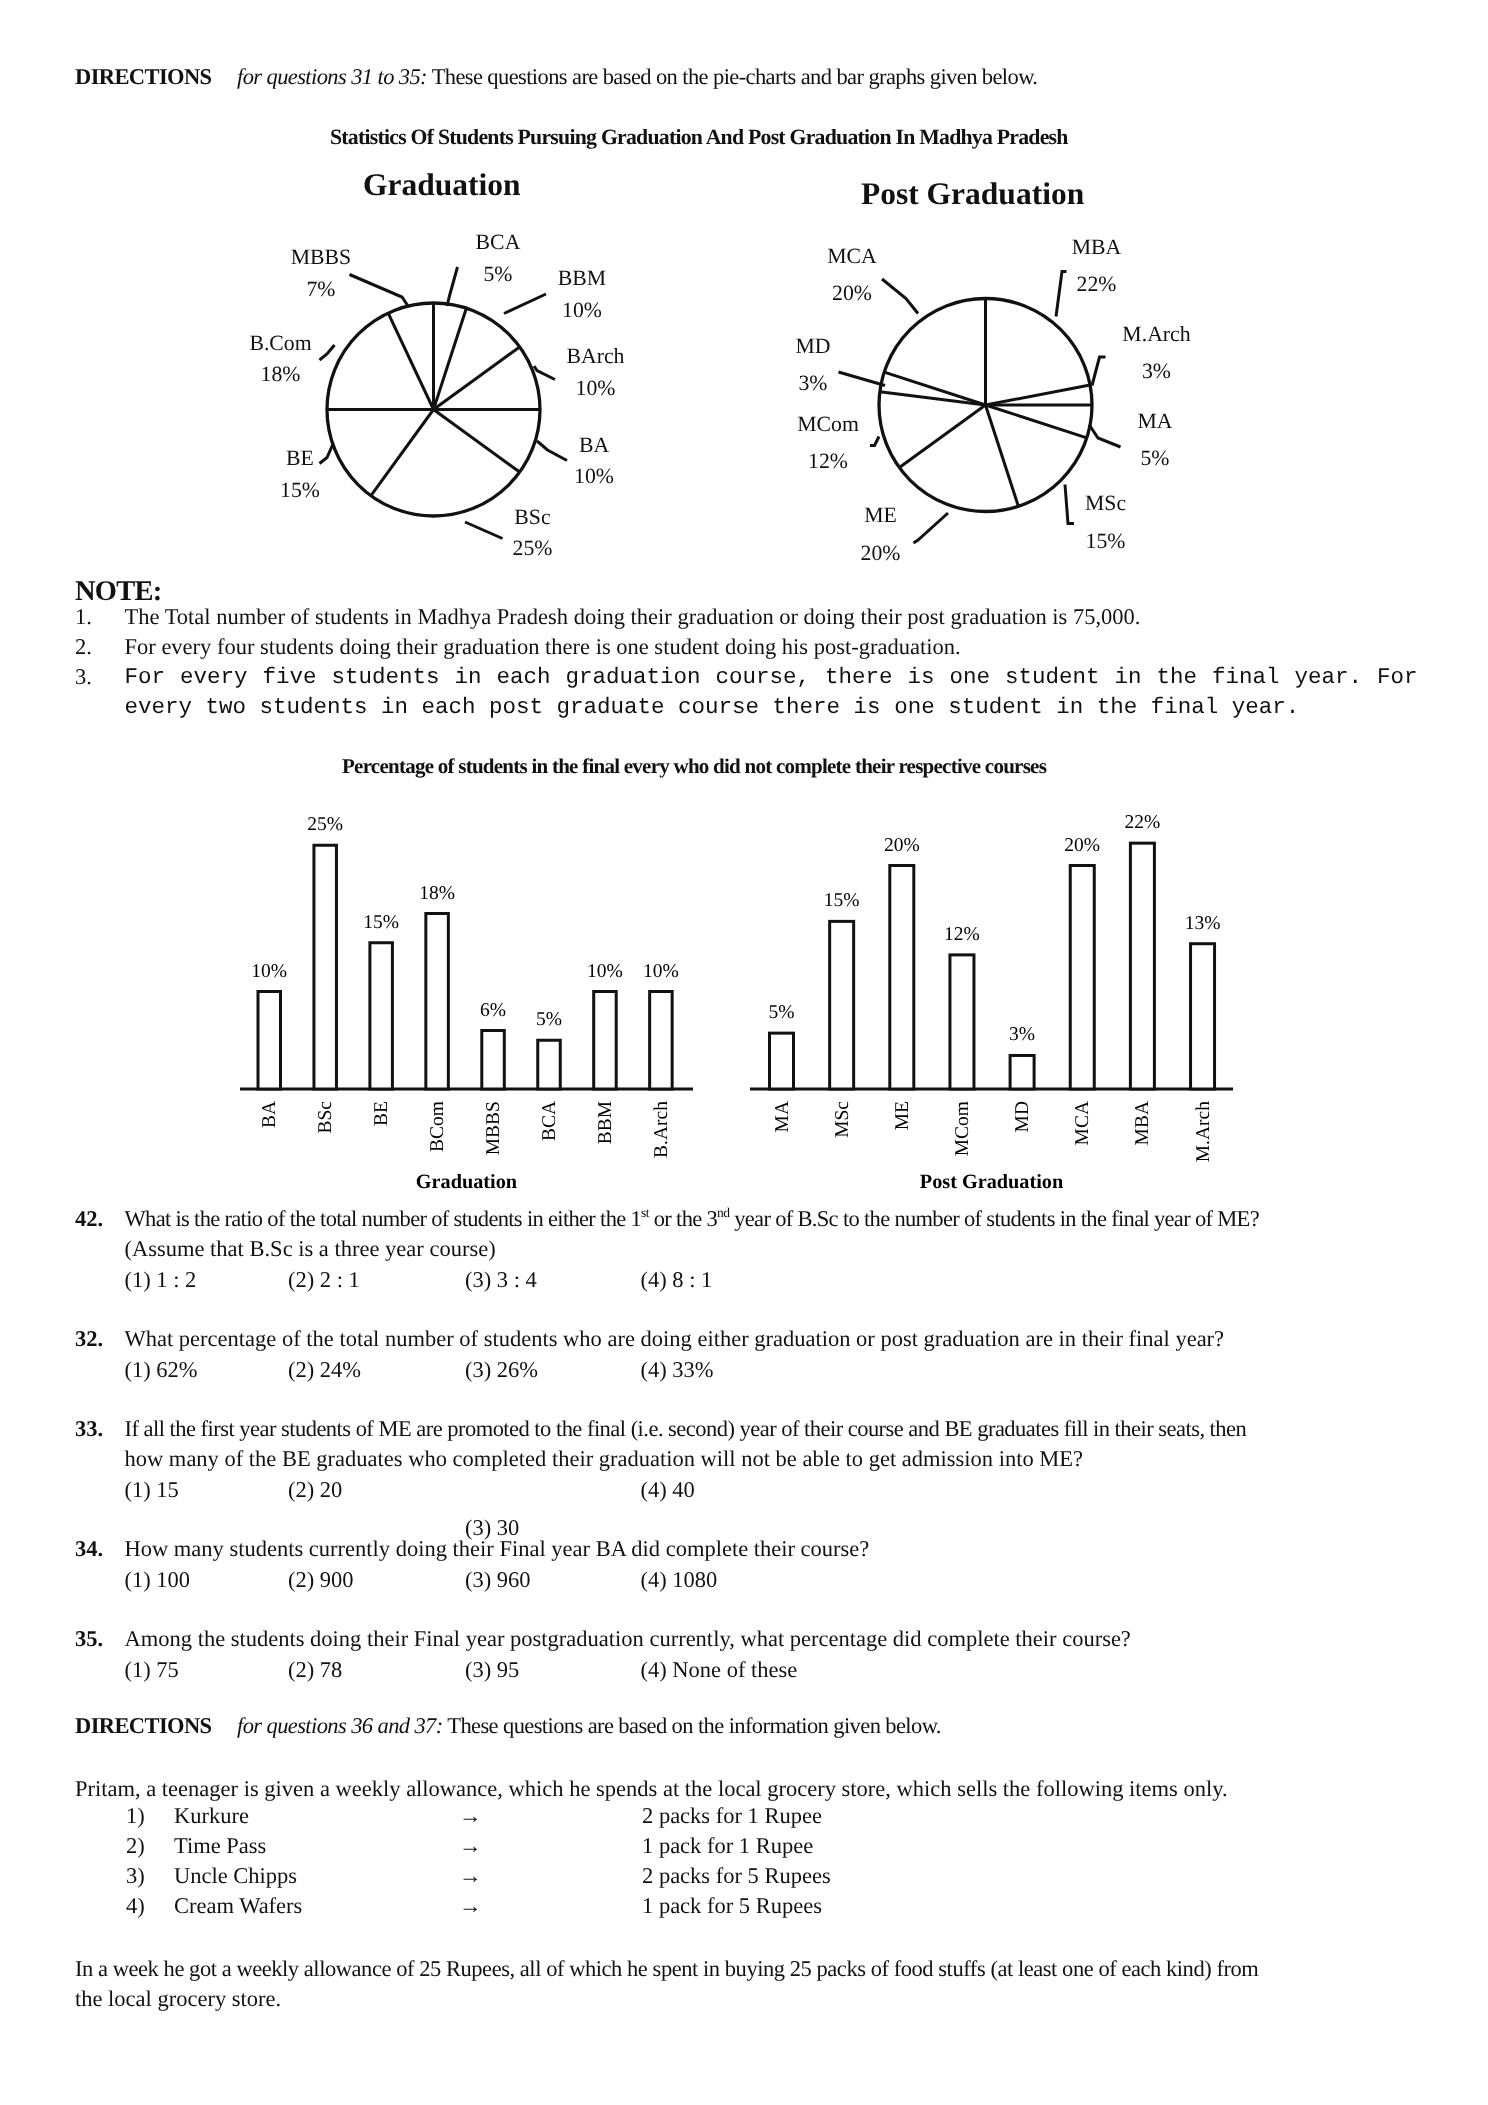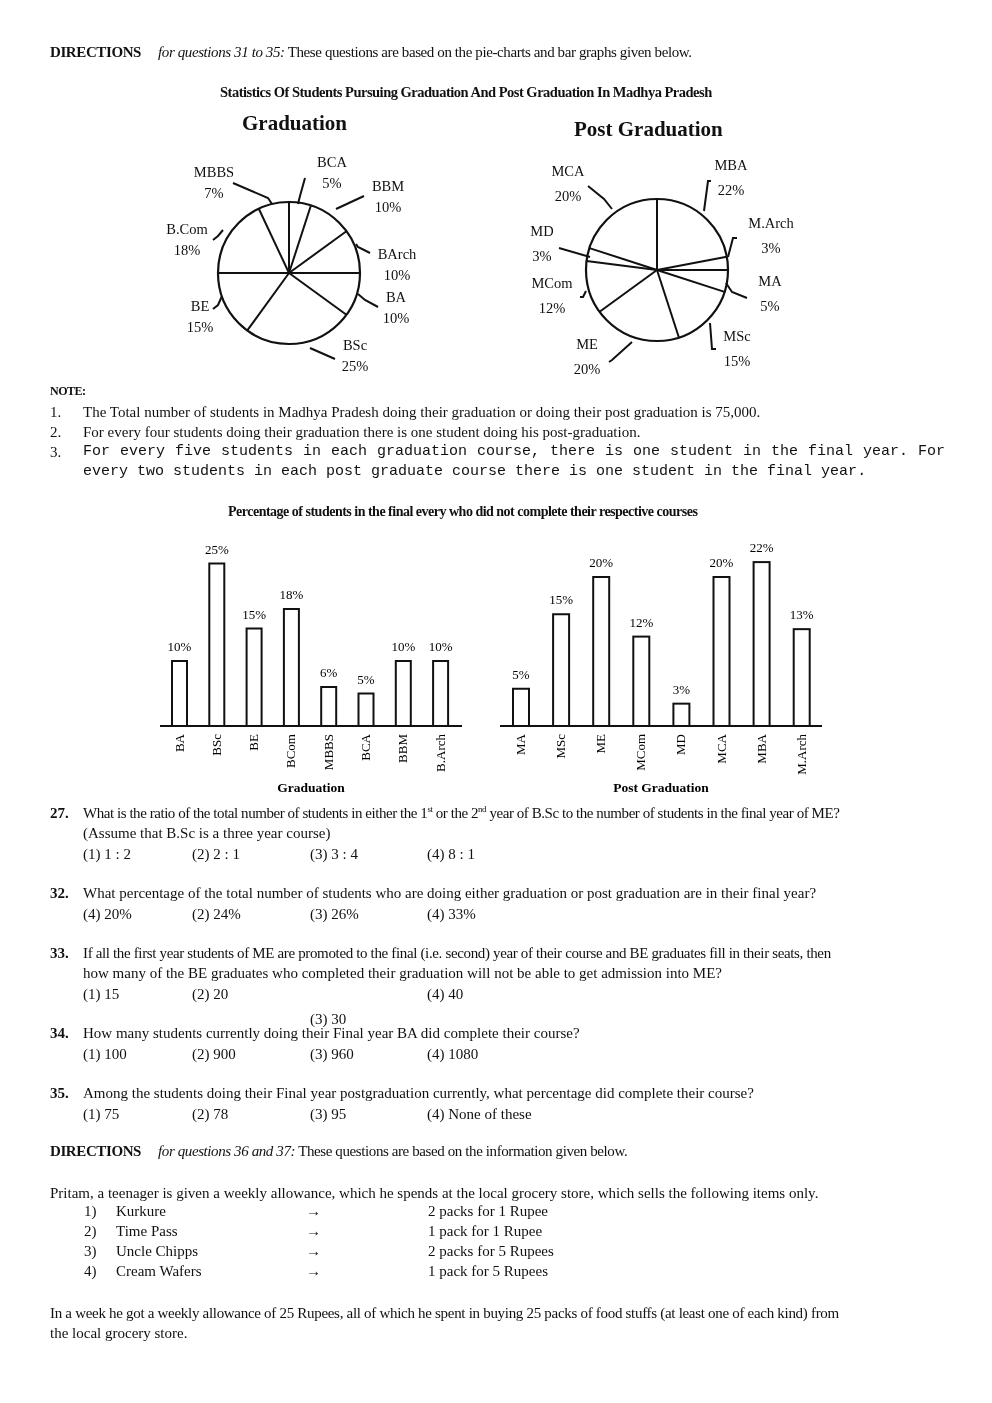--- a/index.html
+++ b/index.html
@@ -4,21 +4,21 @@
 <style>
   html, body { margin: 0; padding: 0; background: #ffffff; }
   body { width: 992px; height: 1403px; position: relative; font-family: "Liberation Serif", serif; color: #111; overflow: hidden; }
   .abs { position: absolute; }
   .directions { font-size: 15px; letter-spacing: -0.4px; }
   .directions b { font-weight: bold; }
   .directions i { font-style: italic; padding-left: 17px; }
   .stats-title { font-size: 14.5px; font-weight: bold; letter-spacing: -0.5px; }
   .pie-title { font-size: 21px; font-weight: bold; }
   .pie-label { font-size: 14.5px; text-align: center; line-height: 21px; }
-  .note-head { font-size: 12px; font-weight: bold; letter-spacing: -0.5px; }
+  .note-head { font-size: 19px; font-weight: bold; letter-spacing: -0.5px; }
   .note-line { font-size: 15px; line-height: 20px; }
   .note-num { position: absolute; left: 50px; }
   .note-text { position: absolute; left: 83px; width: 862px; text-align: justify; }
   .bar-title { font-size: 14px; font-weight: bold; letter-spacing: -0.5px; }
   .q { font-size: 15px; line-height: 20px; }
   .qnum { position: absolute; left: 50px; font-weight: bold; }
   .qtext { position: absolute; left: 83px; width: 870px; }
   .opts span { position: absolute; white-space: nowrap; }
   sup { font-size: 9px; line-height: 0; }
   .item-row { font-size: 15px; }
@@ -88,21 +88,21 @@
     <div class="pct">5%</div>
   </div>
 <div class="abs pie-label" style="left:366px; top:176px; width:44px;">
     <div>BBM</div>
     <div class="pct">10%</div>
   </div>
 <div class="abs pie-label" style="left:162px; top:219px; width:50px;">
     <div>B.Com</div>
     <div class="pct">18%</div>
   </div>
-<div class="abs pie-label" style="left:372px; top:244px; width:50px;">
+<div class="abs pie-label" style="left:372px; top:228px; width:50px;">
     <div>BArch</div>
     <div class="pct">10%</div>
   </div>
 <div class="abs pie-label" style="left:376px; top:287px; width:40px;">
     <div>BA</div>
     <div class="pct">10%</div>
   </div>
 <div class="abs pie-label" style="left:180px; top:296px; width:40px;">
     <div>BE</div>
     <div class="pct">15%</div>
@@ -214,36 +214,36 @@
       <text x="761.6" y="32.099999999999994" text-anchor="middle" font-size="13">22%</text>
       <text x="765.6" y="214" transform="rotate(-90 765.6 214)" text-anchor="end" font-size="13">MBA</text>
       <rect x="793.7" y="109.14999999999999" width="16" height="96.85000000000001" fill="#fff" stroke="#111" stroke-width="2"></rect>
       <text x="801.7" y="99.14999999999999" text-anchor="middle" font-size="13">13%</text>
       <text x="805.7" y="214" transform="rotate(-90 805.7 214)" text-anchor="end" font-size="13">M.Arch</text>
       <text x="661" y="272" text-anchor="middle" font-size="13.5" font-weight="bold">Post Graduation</text>
     </g>
   </svg>
 
 <div class="abs q" style="left:0; top:803px; width:992px; height:60px;">
-  <span class="qnum">27.</span>
-  <span class="qtext" style="letter-spacing:-0.45px;"><span>What is the ratio of the total number of students in either the 1</span><sup>st</sup><span> or the 2</span><sup>nd</sup><span> year of B.Sc to the number of students in the final year of ME?</span></span>
+  <span class="qnum">42.</span>
+  <span class="qtext" style="letter-spacing:-0.45px;"><span>What is the ratio of the total number of students in either the 1</span><sup>st</sup><span> or the 3</span><sup>nd</sup><span> year of B.Sc to the number of students in the final year of ME?</span></span>
   <span class="qtext" style="top:20px;">(Assume that B.Sc is a three year course)</span>
   <div class="opts" style="position:absolute; top:41px; left:0;">
     <span style="left:83px;">(1)  1 : 2</span>
     <span style="left:192px;">(2)  2 : 1</span>
     <span style="left:310px;">(3)  3 : 4</span>
     <span style="left:427px;">(4)  8 : 1</span>
   </div>
 </div>
 
 <div class="abs q" style="left:0; top:883px; width:824px; height:40px;">
   <span class="qnum">32.</span>
   <span class="qtext">What percentage of the total number of students who are doing either graduation or post graduation are in their final year?</span>
   <div class="opts" style="position:absolute; top:21px; left:0;">
-    <span style="left:83px;">(4)  20%</span>
+    <span style="left:83px;">(1)  62%</span>
     <span style="left:192px;">(2)  24%</span>
     <span style="left:310px;">(3)  26%</span>
     <span style="left:427px;">(4)  33%</span>
   </div>
 </div>
 
 <div class="abs q" style="left:0; top:943px; width:992px; height:60px;">
   <span class="qnum">33.</span>
   <span class="qtext" style="top:20px;">how many of the BE graduates who completed their graduation will not be able to get admission into ME?</span>
   <span class="qtext" style="letter-spacing:-0.35px;">If all the first year students of ME are promoted to the final (i.e. second) year of their course and BE graduates fill in their seats, then</span>

